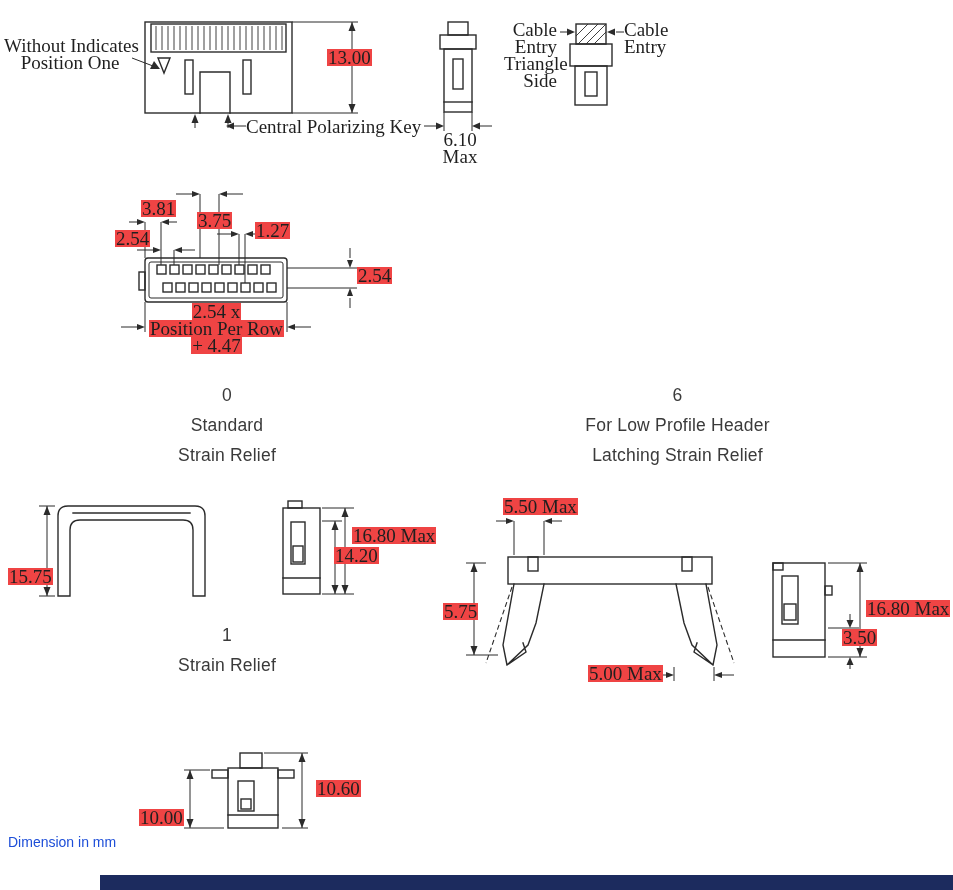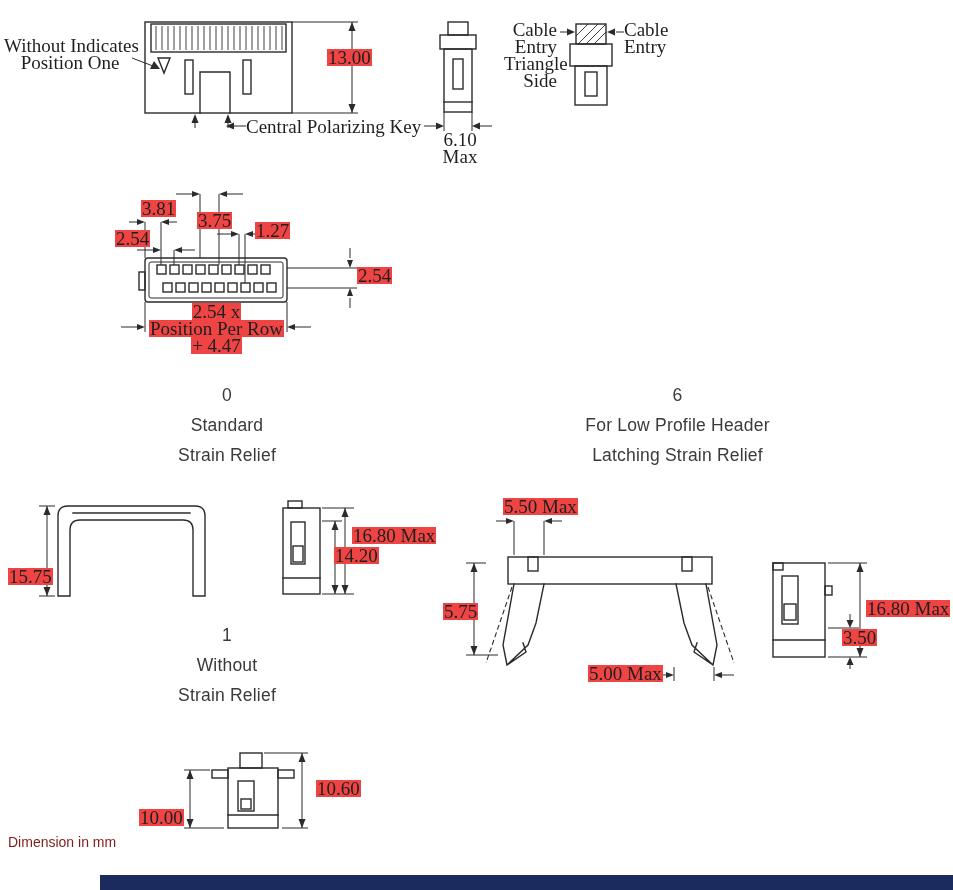--- a/index.html
+++ b/index.html
@@ -11,21 +11,21 @@
   .ah{fill:#2b2b2b;stroke:none;}
   .dash{stroke:#2b2b2b;fill:none;stroke-width:1.1;stroke-dasharray:5 3;}
   .hatch{stroke:#2b2b2b;fill:none;stroke-width:0.9;}
   .lbl{position:absolute;font-size:19px;line-height:17px;white-space:nowrap;font-family:Liberation Serif, serif;}
   .bg{background:#ef4444;padding:0 1px;}
   .center{text-align:center;}
   .right{text-align:right;}
   .stack div{background:#ffffff;display:inline-block;padding:0 1px;}
   .section-title{position:absolute;text-align:center;font-size:17.5px;line-height:30px;
                  color:#3a3a3a;letter-spacing:0.2px;}
-  .footer-note{position:absolute;font-size:14px;color:#7f1d1d;}
+  .footer-note{position:absolute;font-size:14px;color:#1d4ed8;}
   .footer-bar{position:absolute;left:100px;top:875px;width:853px;height:15px;background:#1c2b5e;}
 </style>
 </head>
 <body>
 
 <div class="canvas">
 
   <svg style="left:120px;top:14px;" width="250" height="125" viewBox="0 0 250 125">
     <rect class="part" x="25" y="8" width="147" height="91"></rect>
     <rect class="part" x="31" y="10" width="135" height="28"></rect>
@@ -243,21 +243,20 @@
   </div>
 
   <div class="section-title" style="left:525px;top:380px;width:305px;">
     <div>6</div>
     <div>For Low Profile Header</div>
     <div>Latching Strain Relief</div>
   </div>
 
   <div class="section-title" style="left:127px;top:620px;width:200px;">
     <div>1</div>
-    <div>Without</div>
     <div>Strain Relief</div>
   </div>
 
   <div class="lbl bg" style="left:8px;top:568px;text-align:right;">15.75</div>
   <div class="lbl bg" style="left:352px;top:527px;">16.80 Max</div>
   <div class="lbl bg" style="left:334px;top:547px;">14.20</div>
 
   <div class="lbl bg" style="left:503px;top:498px;">5.50 Max</div>
   <div class="lbl bg" style="left:443px;top:603px;">5.75</div>
   <div class="lbl bg" style="left:588px;top:665px;">5.00 Max</div>

